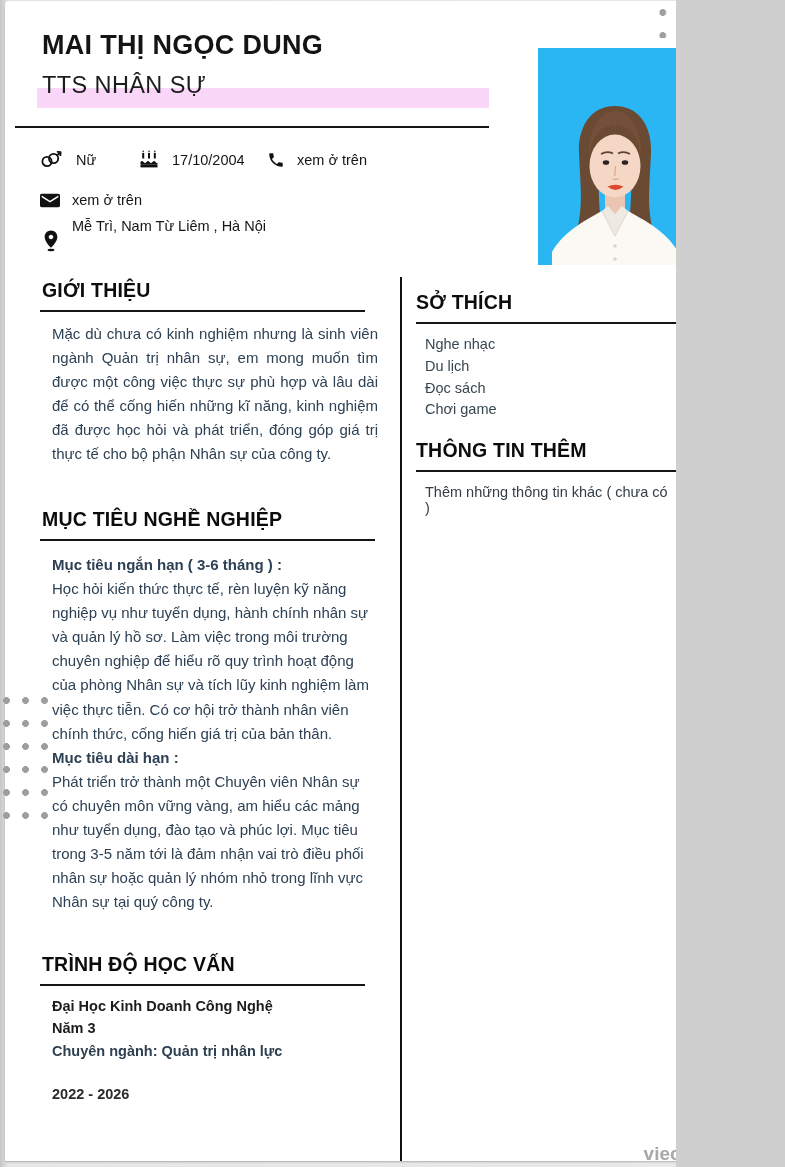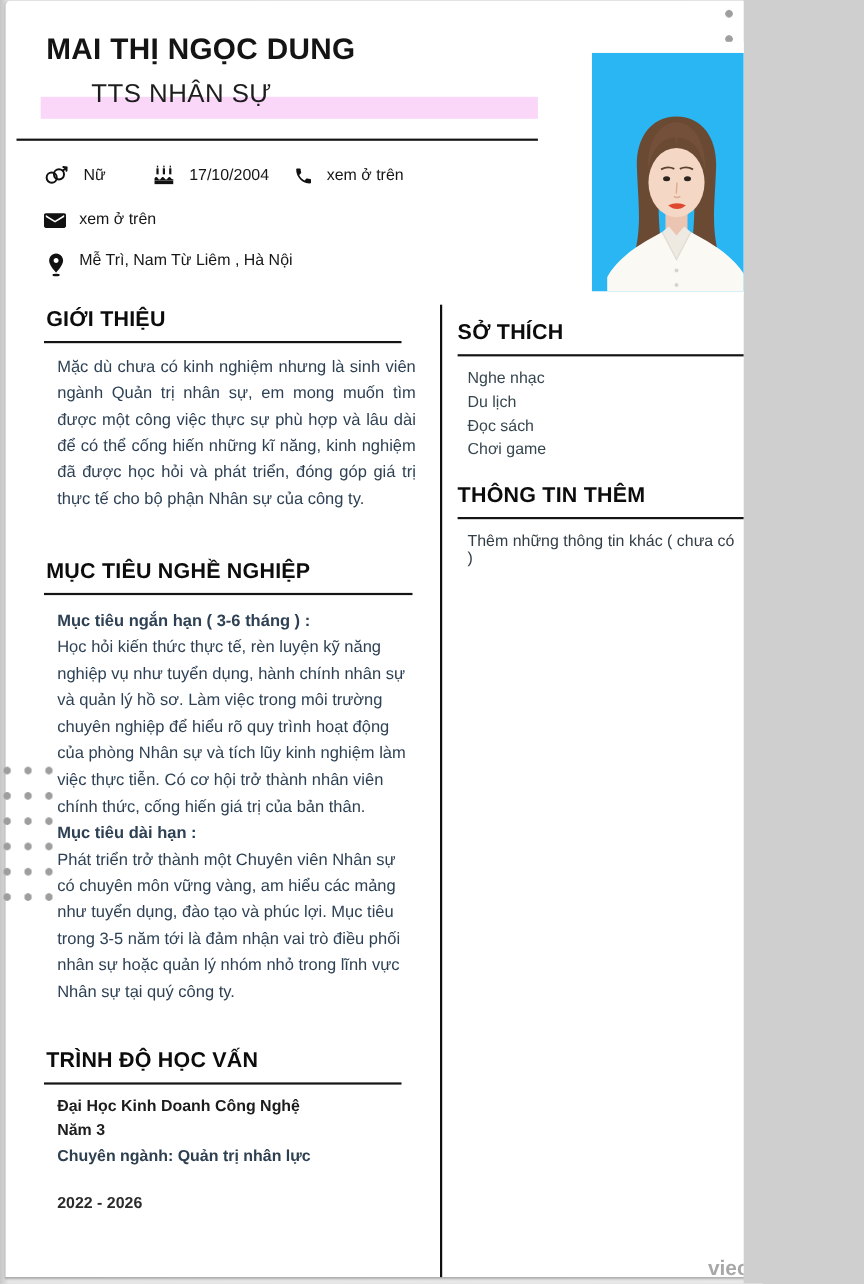--- a/index.html
+++ b/index.html
@@ -18,21 +18,21 @@
            background-image:radial-gradient(circle,var(--dot) 3.1px,rgba(0,0,0,0) 3.7px);
            background-size:19px 23px;}
   .photo-frame{left:516px;top:38px;width:199px;height:230px;background:#ffffff;z-index:3;}
   .photo{left:538px;top:48px;width:155px;height:217px;z-index:4;}
   .tri{width:0;height:0;border-left:13px solid transparent;border-right:13px solid transparent;
        border-top:21px solid var(--pink-tri);z-index:2;}
   .tri.big{border-left-width:15px;border-right-width:15px;border-top-width:25px;}
   
   .name{left:42px;top:30px;font-size:27px;font-weight:bold;color:#141414;letter-spacing:.3px;z-index:5;}
   .hl-bar{left:37px;top:88px;width:452px;height:20px;background:var(--pink-soft);z-index:4;}
-  .subtitle{left:42px;top:72px;font-size:23.5px;color:#1d1d1d;letter-spacing:.4px;z-index:5;margin-left:41px;}
+  .subtitle{left:42px;top:72px;font-size:23.5px;color:#1d1d1d;letter-spacing:.4px;z-index:5;}
   .head-rule{left:15px;top:126px;width:474px;height:2px;background:#141414;}
   
   .contact-txt{font-size:14.5px;color:#161616;z-index:5;}
   .cicon{z-index:5;}
   
   .sec-h{font-size:19.5px;font-weight:bold;color:#0c0c0c;letter-spacing:.2px;z-index:5;white-space:nowrap;}
   .sec-u{height:1.7px;background:#141414;z-index:5;}
   .divider{left:400px;top:277px;width:2px;height:884px;background:#101010;}
   .body-navy{color:var(--navy);font-size:15px;line-height:24.1px;}
   .about-p{left:52px;top:322px;width:326px;text-align:justify;}
@@ -124,21 +124,21 @@
 
   <svg class="abs cicon" style="left:40px;top:192px;" width="20" height="17" viewBox="0 0 24 20">
     <path fill="#111" d="M22 2H2C.9 2 .01 2.9.01 4L0 16c0 1.1.9 2 2 2h20c1.1 0 2-.9 2-2V4c0-1.1-.9-2-2-2zm0 4l-10 6.25L2 6V4l10 6.25L22 4v2z"></path>
   </svg>
   <div class="abs contact-txt" style="left:72px;top:192px;">xem ở trên</div>
 
   <svg class="abs cicon" style="left:42px;top:230px;" width="18" height="22" viewBox="0 0 24 28">
     <path fill="#111" d="M12 0C7.3 0 3.5 3.8 3.5 8.5c0 6.4 8.5 14.5 8.5 14.5s8.5-8.1 8.5-14.5C20.5 3.8 16.7 0 12 0zm0 11.5c-1.7 0-3-1.3-3-3s1.3-3 3-3 3 1.3 3 3-1.3 3-3 3z"></path>
     <ellipse cx="12" cy="26" rx="4.5" ry="1.6" fill="#111"></ellipse>
   </svg>
-  <div class="abs contact-txt" style="left:72px;top:229px;">Mễ Trì, Nam Từ Liêm , Hà Nội</div>
+  <div class="abs contact-txt" style="left:72px;top:218px;">Mễ Trì, Nam Từ Liêm , Hà Nội</div>
 
   <div class="abs divider"></div>
 
   <div class="abs sec-h" style="left:42px;top:279px;">GIỚI THIỆU</div>
   <div class="abs sec-u" style="left:40px;top:310px;width:325px;"></div>
   <div class="abs body-navy about-p">Mặc dù chưa có kinh nghiệm nhưng là sinh viên ngành Quản trị nhân sự, em mong muốn tìm được một công việc thực sự phù hợp và lâu dài để có thể cống hiến những kĩ năng, kinh nghiệm đã được học hỏi và phát triển, đóng góp giá trị thực tế cho bộ phận Nhân sự của công ty.</div>
 
   <div class="abs sec-h" style="left:42px;top:508px;">MỤC TIÊU NGHỀ NGHIỆP</div>
   <div class="abs sec-u" style="left:40px;top:539px;width:335px;"></div>
   <div class="abs body-navy obj-p">

